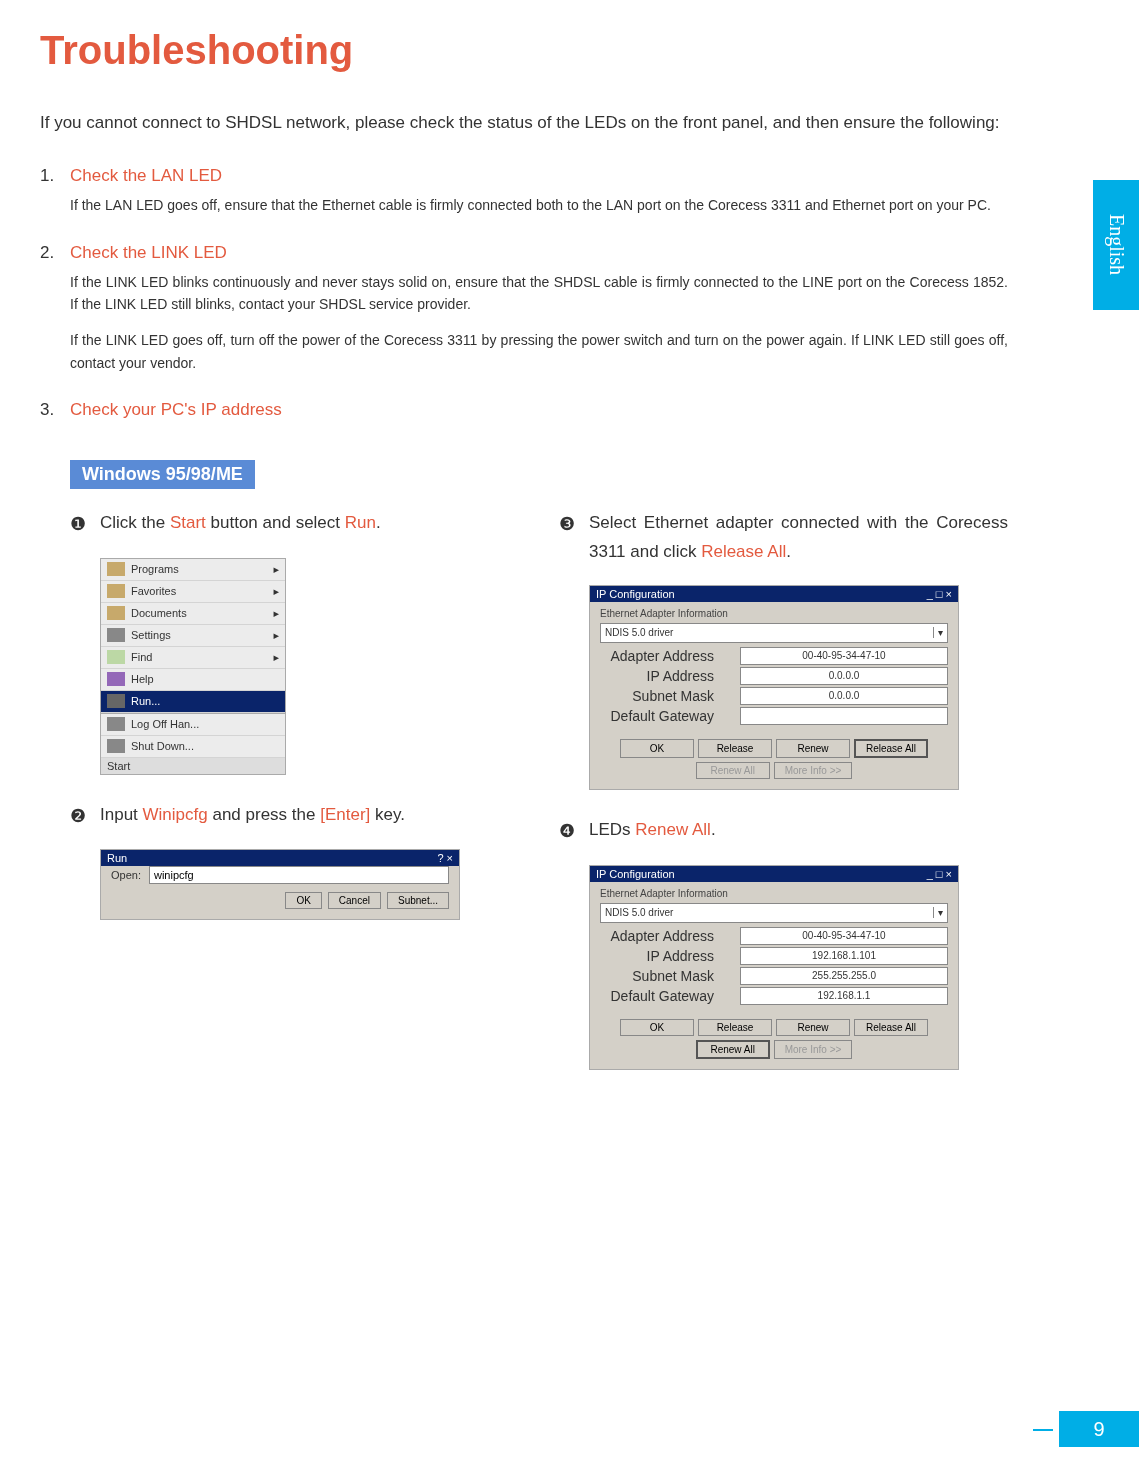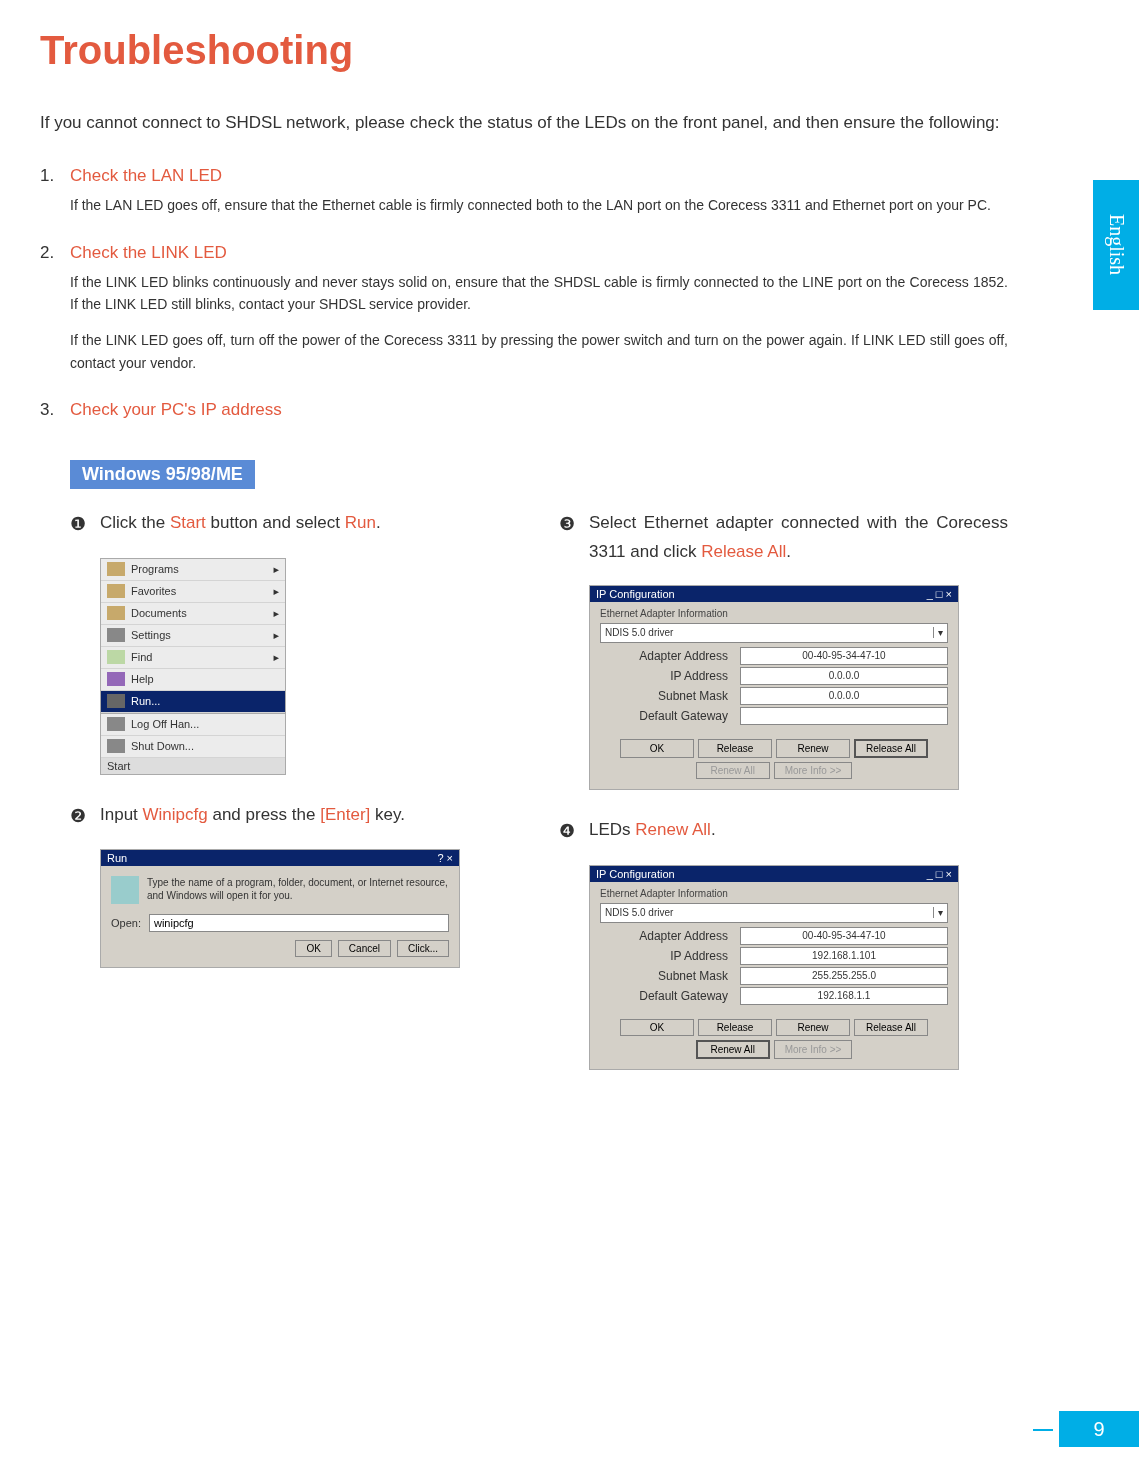--- a/index.html
+++ b/index.html
@@ -194,21 +194,21 @@
   }
   .ipcfg .section { padding:6px 10px; }
   .ipcfg .grp-label { font-size:10px; margin-bottom:4px; color:#444; }
   .ipcfg .combo {
     border:1px solid #888; background:#fff; height:20px; margin-bottom:4px;
     display:flex; align-items:center; padding:0 4px; font-size:10px;
     justify-content:space-between;
   }
   .ipcfg .combo .dd { border-left:1px solid #888; padding-left:4px; }
   .ipcfg .fld { display:flex; align-items:center; margin:2px 0; }
-  .ipcfg .fld .lbl { width:140px; text-align:right; padding-right:12px; font-size:12px; }
+  .ipcfg .fld .lbl { width:140px; text-align:right; padding-right:26px; font-size:14px; }
   .ipcfg .fld .val {
     flex:1; border:1px solid #888; background:#fff; height:18px;
     display:flex; align-items:center; justify-content:center; font-size:10px;
   }
   .ipcfg .btns {
     display:flex; flex-wrap:wrap; gap:4px; padding:6px 10px 10px;
     justify-content:center;
   }
   .ipcfg .btns button { min-width:74px; }
   .ipcfg .btns button.disabled { color:#999; }
@@ -304,32 +304,28 @@
       <div class="txt">
         <span>Input </span><span class="orange">Winipcfg</span><span> and press the </span><span class="orange">[Enter]</span><span> key.</span>
       </div>
     </div>
 
     <div class="figure rundlg">
       <div class="titlebar">
         <span>Run</span>
         <span>? ×</span>
       </div>
-      <div class="body">
-        <div class="ico"></div>
-        <div class="msg">Type the name of a program, folder, document, or Internet resource, and Windows will open it for you.</div>
-      </div>
       <div class="openrow">
         <span>Open:</span>
         <input type="text" value="winipcfg" style="">
       </div>
       <div class="btns">
         <button class="framed">OK</button>
         <button>Cancel</button>
-        <button>Click...</button>
+        <button>Subnet...</button>
       </div>
     </div>
 
   </div>
 
   <div class="col">
 
     <div class="sub-item">
       <div class="bullet">❸</div>
       <div class="txt">

